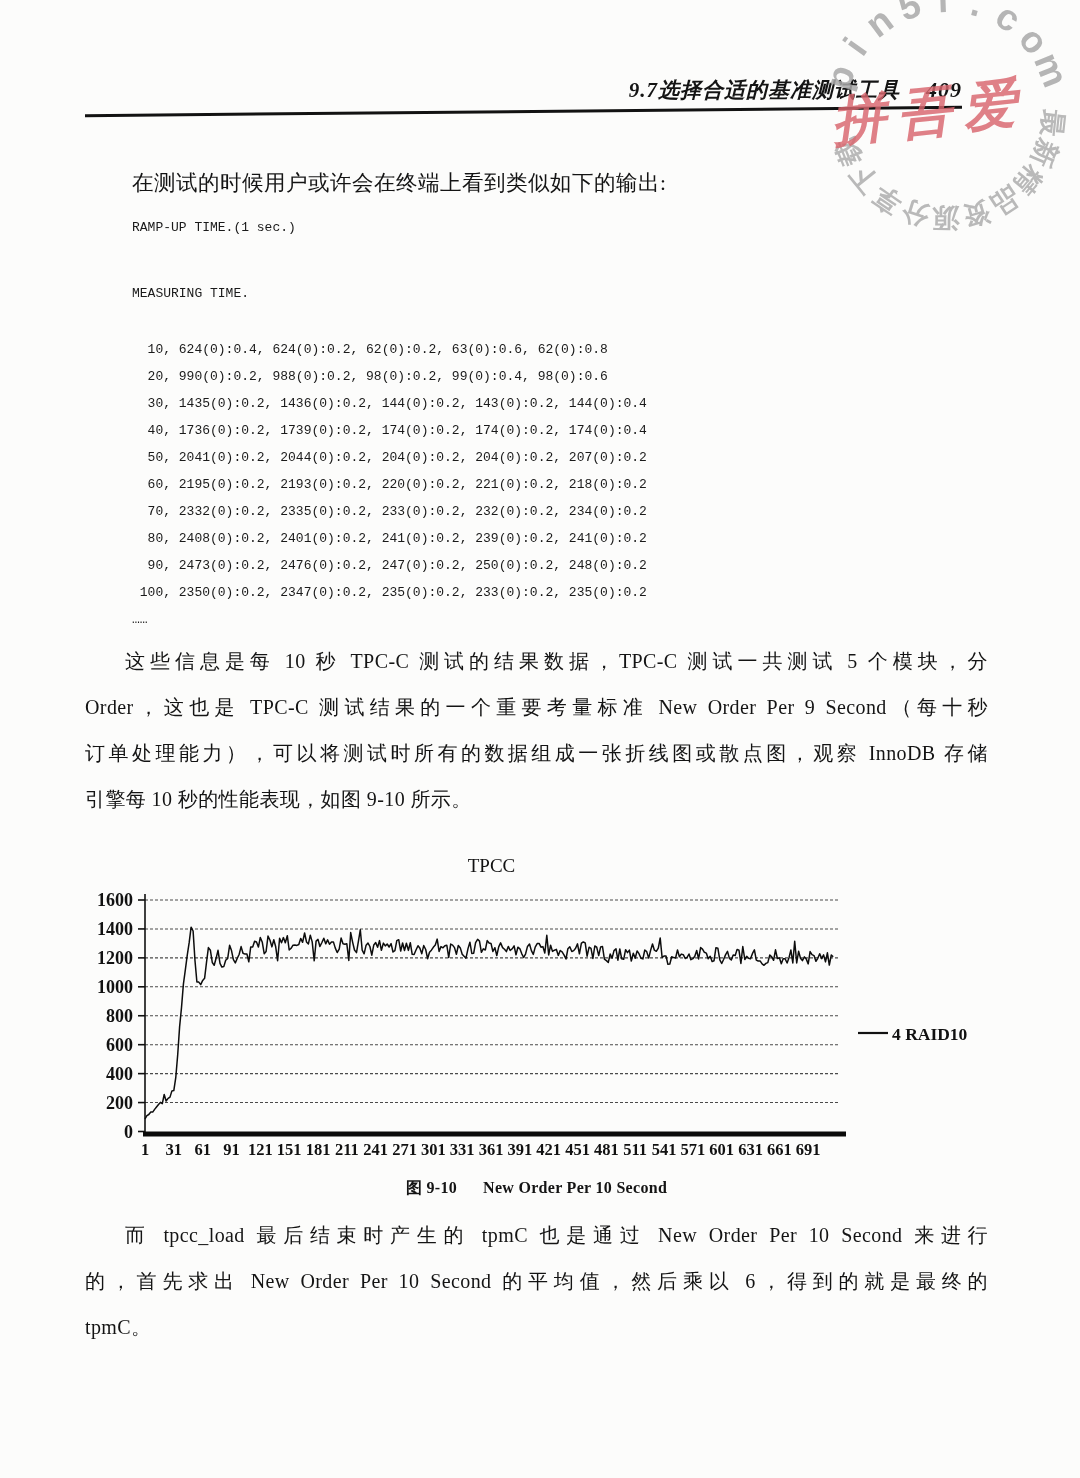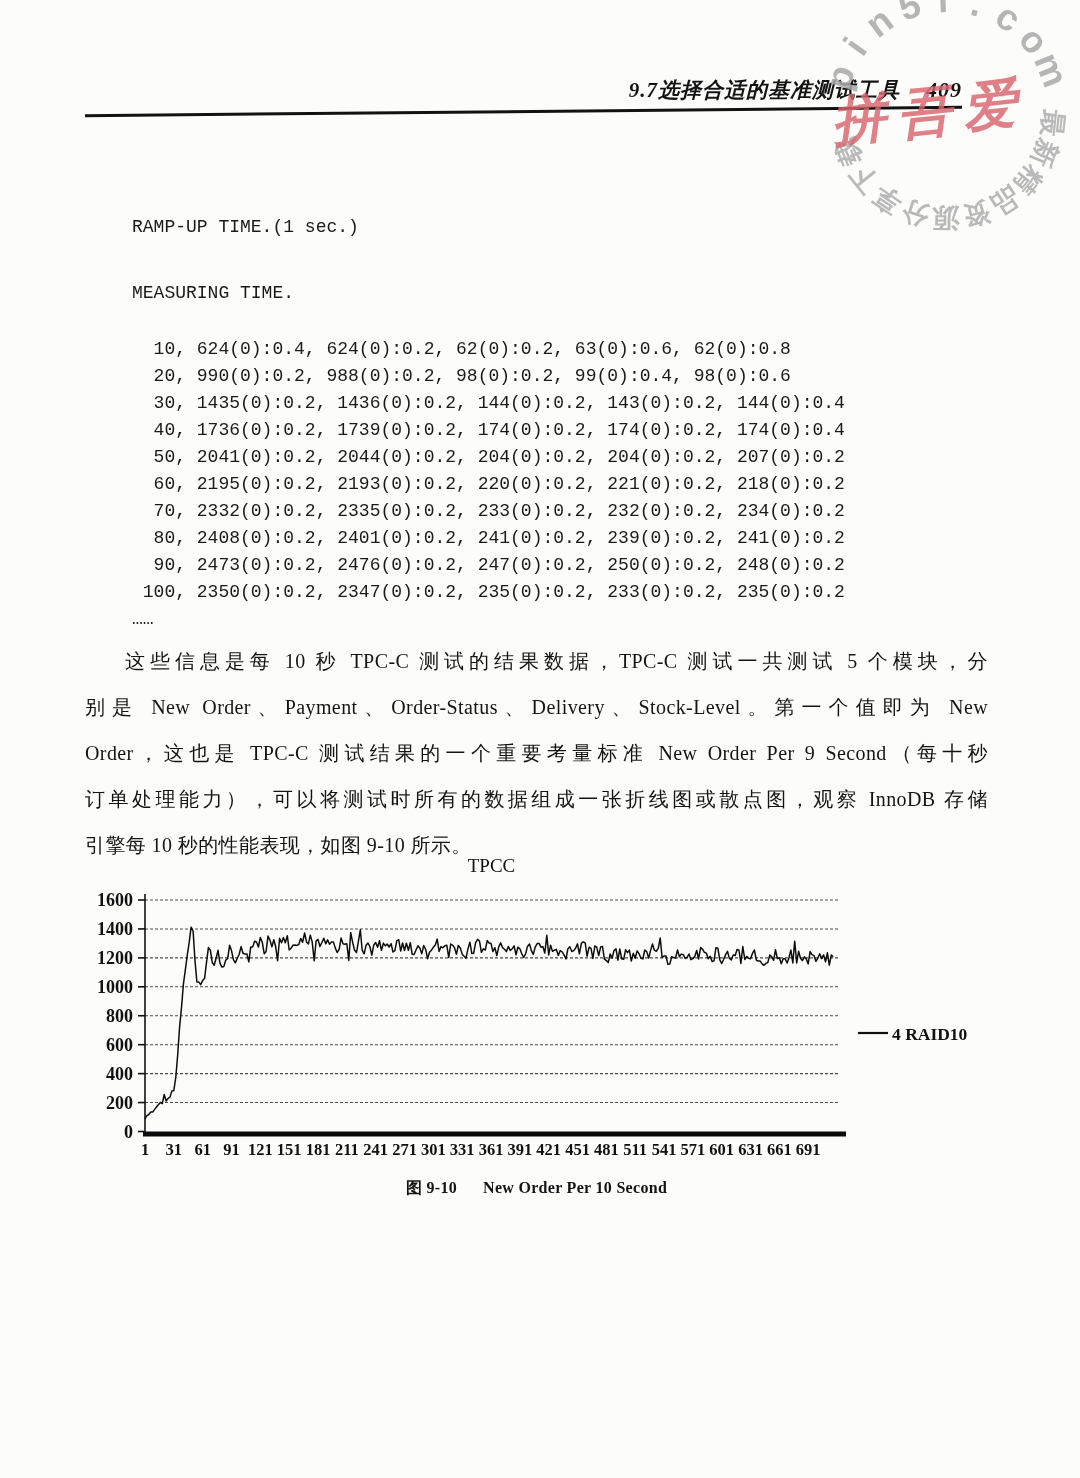--- a/index.html
+++ b/index.html
@@ -21,21 +21,21 @@
     background:#121212; transform:rotate(-0.55deg);
   }
   
   #watermark{position:absolute; top:-10px; left:802px; width:290px; height:270px; pointer-events:none;}
   
   #intro{position:absolute; top:168px; left:132px; font-size:21.5px; letter-spacing:0.5px;}
   
   .term{
     position:absolute; left:132px; margin:0;
     font-family:"Liberation Mono","DejaVu Sans Mono",monospace;
-    font-size:18px; line-height:27px; color:#1a1a1a; white-space:pre;
+    font-size:13px; line-height:27px; color:#1a1a1a; white-space:pre;
   }
   #term-rampup{top:214px;}
   #term-measuring{top:280px;}
   #term-data{top:336px;}
   
   .para{
     position:absolute; left:85px; width:903px;
     font-size:20px; line-height:46px; letter-spacing:0.4px;
   }
   #para1{top:638px;}
@@ -79,38 +79,38 @@
         <text x="198.30237087286818" y="203.04231770705485" text-anchor="middle" font-size="27" font-weight="bold" fill="#a9a9a9" opacity="0.8" font-family="&quot;Liberation Sans&quot;,sans-serif" transform="rotate(146.66666666666669 198.30237087286818 203.04231770705485)">品</text>
         <text x="172.45929480822645" y="215.0321832950023" text-anchor="middle" font-size="27" font-weight="bold" fill="#a9a9a9" opacity="0.8" font-family="&quot;Liberation Sans&quot;,sans-serif" transform="rotate(163.55555555555554 172.45929480822645 215.0321832950023)">资</text>
         <text x="144.24757671269083" y="218.99708170453744" text-anchor="middle" font-size="27" font-weight="bold" fill="#a9a9a9" opacity="0.8" font-family="&quot;Liberation Sans&quot;,sans-serif" transform="rotate(180.44444444444446 144.24757671269083 218.99708170453744)">源</text>
         <text x="116.10076273926724" y="214.59500032802998" text-anchor="middle" font-size="27" font-weight="bold" fill="#a9a9a9" opacity="0.8" font-family="&quot;Liberation Sans&quot;,sans-serif" transform="rotate(197.33333333333334 116.10076273926724 214.59500032802998)">分</text>
         <text x="90.44680040368101" y="202.2056632277558" text-anchor="middle" font-size="27" font-weight="bold" fill="#a9a9a9" opacity="0.8" font-family="&quot;Liberation Sans&quot;,sans-serif" transform="rotate(214.22222222222223 90.44680040368101 202.2056632277558)">享</text>
         <text x="69.49860354335648" y="182.89777609319356" text-anchor="middle" font-size="27" font-weight="bold" fill="#a9a9a9" opacity="0.8" font-family="&quot;Liberation Sans&quot;,sans-serif" transform="rotate(231.11111111111111 69.49860354335648 182.89777609319356)">下</text>
         <text x="55.06316610702163" y="158.33683956134348" text-anchor="middle" font-size="27" font-weight="bold" fill="#a9a9a9" opacity="0.8" font-family="&quot;Liberation Sans&quot;,sans-serif" transform="rotate(248 55.06316610702163 158.33683956134348)">载</text>
         <text x="130" y="140" text-anchor="middle" font-size="54" font-weight="bold" fill="#d9666e" opacity="0.82" letter-spacing="12" font-family="&quot;Liberation Serif&quot;,serif" font-style="italic" transform="rotate(-6 130 140)">拼吾爱</text>
       </svg></div>
 
+  <div id="intro">在测试的时候用户或许会在终端上看到类似如下的输出:</div>
 
   <pre class="term" id="term-rampup">RAMP-UP TIME.(1 sec.)</pre>
   <pre class="term" id="term-measuring">MEASURING TIME.</pre>
   <pre class="term" id="term-data">  10, 624(0):0.4, 624(0):0.2, 62(0):0.2, 63(0):0.6, 62(0):0.8
   20, 990(0):0.2, 988(0):0.2, 98(0):0.2, 99(0):0.4, 98(0):0.6
   30, 1435(0):0.2, 1436(0):0.2, 144(0):0.2, 143(0):0.2, 144(0):0.4
   40, 1736(0):0.2, 1739(0):0.2, 174(0):0.2, 174(0):0.2, 174(0):0.4
   50, 2041(0):0.2, 2044(0):0.2, 204(0):0.2, 204(0):0.2, 207(0):0.2
   60, 2195(0):0.2, 2193(0):0.2, 220(0):0.2, 221(0):0.2, 218(0):0.2
   70, 2332(0):0.2, 2335(0):0.2, 233(0):0.2, 232(0):0.2, 234(0):0.2
   80, 2408(0):0.2, 2401(0):0.2, 241(0):0.2, 239(0):0.2, 241(0):0.2
   90, 2473(0):0.2, 2476(0):0.2, 247(0):0.2, 250(0):0.2, 248(0):0.2
  100, 2350(0):0.2, 2347(0):0.2, 235(0):0.2, 233(0):0.2, 235(0):0.2
 ……</pre>
 
   <div class="para" id="para1">
     <div class="pline first">这些信息是每 10 秒 TPC-C 测试的结果数据，TPC-C 测试一共测试 5 个模块，分</div>
-    <div class="pline">别是 New Order、Payment、Order-Status、Delivery、Stock-Level。第一个值即为 New</div>
     <div class="pline">Order，这也是 TPC-C 测试结果的一个重要考量标准 New Order Per 9 Second（每十秒</div>
     <div class="pline">订单处理能力），可以将测试时所有的数据组成一张折线图或散点图，观察 InnoDB 存储</div>
     <div class="pline last">引擎每 10 秒的性能表现，如图 9-10 所示。</div>
   </div>
 
   <div id="chart">
       <svg width="900" height="330" viewBox="0 0 900 330">
         <text x="403.5" y="20" text-anchor="middle" font-size="19" font-family="&quot;Liberation Serif&quot;,serif" fill="#111">TPCC</text>
         <line x1="50" y1="279.5" x2="57" y2="279.5" stroke="#111" stroke-width="1.6"></line>
         <text x="45" y="285.5" text-anchor="end" font-size="18" font-weight="bold" font-family="&quot;Liberation Serif&quot;,serif" fill="#111">0</text>
@@ -167,14 +167,19 @@
         <polyline points="57.0,267.0 58.9,263.6 60.8,262.5 62.8,260.1 64.7,260.1 66.6,257.4 68.5,255.0 70.5,252.5 72.4,250.4 74.3,251.7 76.2,242.5 78.1,249.0 80.1,246.4 82.0,245.1 83.9,238.9 85.8,238.6 87.8,225.3 89.7,202.8 91.6,174.9 93.5,155.6 95.4,132.1 97.4,117.4 99.3,102.9 101.2,90.4 103.1,75.2 105.1,79.0 107.0,108.7 108.9,130.0 110.8,130.1 112.7,132.6 114.7,128.4 116.6,126.3 118.5,110.4 120.4,95.6 122.4,98.3 124.3,110.5 126.2,113.3 128.1,106.3 130.0,98.3 132.0,111.3 133.9,115.1 135.8,114.6 137.7,108.2 139.7,106.4 141.6,93.3 143.5,98.6 145.4,107.7 147.3,110.9 149.3,106.3 151.2,102.2 153.1,94.6 155.0,101.2 157.0,102.1 158.9,101.9 160.8,109.8 162.7,95.1 164.7,94.9 166.6,89.3 168.5,90.0 170.4,95.1 172.3,85.5 174.3,90.3 176.2,101.7 178.1,99.4 180.0,84.1 182.0,88.3 183.9,94.9 185.8,87.8 187.7,94.8 189.6,108.7 191.6,86.3 193.5,90.7 195.4,85.6 197.3,90.8 199.3,83.7 201.2,98.0 203.1,96.3 205.0,93.2 206.9,93.1 208.9,93.4 210.8,92.5 212.7,86.4 214.6,90.3 216.6,81.0 218.5,89.9 220.4,91.9 222.3,83.2 224.2,89.9 226.2,108.8 228.1,89.1 230.0,87.4 231.9,94.5 233.9,90.5 235.8,86.3 237.7,91.8 239.6,87.9 241.5,92.2 243.5,90.0 245.4,89.9 247.3,96.1 249.2,100.5 251.2,97.2 253.1,86.1 255.0,91.7 256.9,92.2 258.8,91.7 260.8,108.4 262.7,80.6 264.6,90.1 266.5,98.0 268.5,100.6 270.4,89.3 272.3,77.8 274.2,98.2 276.1,101.8 278.1,93.2 280.0,91.1 281.9,94.5 283.8,103.2 285.8,92.9 287.7,90.6 289.6,95.3 291.5,88.6 293.4,98.3 295.4,91.1 297.3,93.9 299.2,92.0 301.1,95.0 303.1,91.6 305.0,100.0 306.9,98.6 308.8,88.7 310.7,87.7 312.7,99.1 314.6,91.0 316.5,98.5 318.4,91.2 320.4,98.4 322.3,90.7 324.2,102.3 326.1,102.5 328.0,98.0 330.0,93.8 331.9,96.3 333.8,101.7 335.7,93.6 337.7,97.5 339.6,106.7 341.5,100.2 343.4,98.2 345.3,95.3 347.3,93.1 349.2,87.1 351.1,99.4 353.0,94.6 355.0,95.8 356.9,93.8 358.8,93.2 360.7,105.5 362.7,92.1 364.6,93.1 366.5,95.6 368.4,102.3 370.3,93.5 372.3,95.9 374.2,102.2 376.1,104.3 378.0,106.1 380.0,96.6 381.9,90.2 383.8,101.4 385.7,101.2 387.6,90.6 389.6,87.3 391.5,89.1 393.4,100.3 395.3,96.9 397.3,98.0 399.2,88.6 401.1,91.0 403.0,91.4 404.9,99.5 406.9,95.7 408.8,103.6 410.7,94.8 412.6,90.9 414.6,95.6 416.5,97.3 418.4,99.6 420.3,94.4 422.2,98.5 424.2,96.8 426.1,93.8 428.0,102.8 429.9,95.2 431.9,96.8 433.8,101.8 435.7,105.5 437.6,101.8 439.5,94.4 441.5,92.0 443.4,98.6 445.3,102.4 447.2,95.1 449.2,91.6 451.1,91.4 453.0,95.2 454.9,94.6 456.8,101.0 458.8,83.3 460.7,102.9 462.6,93.2 464.5,99.4 466.5,98.2 468.4,97.4 470.3,103.4 472.2,98.5 474.1,99.9 476.1,103.1 478.0,107.0 479.9,96.7 481.8,94.7 483.8,99.5 485.7,98.6 487.6,96.2 489.5,91.9 491.4,101.8 493.4,91.1 495.3,90.0 497.2,90.9 499.1,104.2 501.1,95.2 503.0,96.4 504.9,106.4 506.8,94.0 508.7,95.2 510.7,103.6 512.6,95.1 514.5,94.6 516.4,107.1 518.4,108.6 520.3,110.4 522.2,102.0 524.1,106.1 526.0,98.6 528.0,96.8 529.9,108.2 531.8,97.0 533.7,106.8 535.7,107.3 537.6,97.7 539.5,100.6 541.4,98.1 543.3,109.1 545.3,101.3 547.2,106.2 549.1,98.9 551.0,101.7 553.0,106.3 554.9,106.9 556.8,98.0 558.7,99.6 560.7,106.1 562.6,98.4 564.5,92.0 566.4,98.2 568.3,99.3 570.3,96.1 572.2,86.0 574.1,105.4 576.0,104.1 578.0,104.0 579.9,112.3 581.8,112.1 583.7,104.8 585.6,105.6 587.6,106.0 589.5,97.9 591.4,104.7 593.3,102.1 595.3,102.7 597.2,106.5 599.1,105.4 601.0,102.0 602.9,107.7 604.9,106.7 606.8,104.3 608.7,98.5 610.6,106.9 612.6,95.6 614.5,97.1 616.4,100.3 618.3,101.1 620.2,106.8 622.2,104.3 624.1,109.6 626.0,108.8 627.9,95.8 629.9,96.3 631.8,107.9 633.7,111.5 635.6,107.5 637.5,102.9 639.5,99.4 641.4,106.4 643.3,108.0 645.2,103.1 647.2,103.5 649.1,97.4 651.0,98.3 652.9,111.4 654.8,94.5 656.8,107.5 658.7,104.3 660.6,106.3 662.5,106.8 664.5,101.4 666.4,97.9 668.3,108.1 670.2,109.0 672.1,108.9 674.1,111.9 676.0,113.3 677.9,111.4 679.8,110.6 681.8,103.0 683.7,104.9 685.6,108.3 687.5,97.8 689.4,106.5 691.4,105.7 693.3,111.7 695.2,106.7 697.1,106.7 699.1,111.0 701.0,105.8 702.9,98.0 704.8,111.0 706.7,89.2 708.7,110.9 710.6,99.3 712.5,106.3 714.4,108.6 716.4,104.9 718.3,107.1 720.2,111.9 722.1,99.6 724.0,102.6 726.0,103.6 727.9,109.3 729.8,106.3 731.7,101.7 733.7,106.6 735.6,102.9 737.5,109.9 739.4,100.8 741.3,113.1 743.3,103.0 745.2,104.8" fill="none" stroke="#0d0d0d" stroke-width="1.5" stroke-linejoin="round"></polyline>
         <line x1="770" y1="181" x2="800" y2="181" stroke="#111" stroke-width="2.2"></line>
         <text x="804" y="188" font-size="17.5" font-weight="bold" font-family="&quot;Liberation Serif&quot;,serif" fill="#111">4 RAID10</text>
       </svg>
     </div>
 
   <div id="caption">
     <span class="cap-label">图 9-10</span><span>New Order Per 10 Second</span>
   </div>
 
+  <div class="para" id="para2">
+    <div class="pline first">而 tpcc_load 最后结束时产生的 tpmC 也是通过 New Order Per 10 Second 来进行</div>
+    <div class="pline">的，首先求出 New Order Per 10 Second 的平均值，然后乘以 6，得到的就是最终的</div>
+    <div class="pline last">tpmC。</div>
+  </div>
 
 </div>
 
 </body></html>

